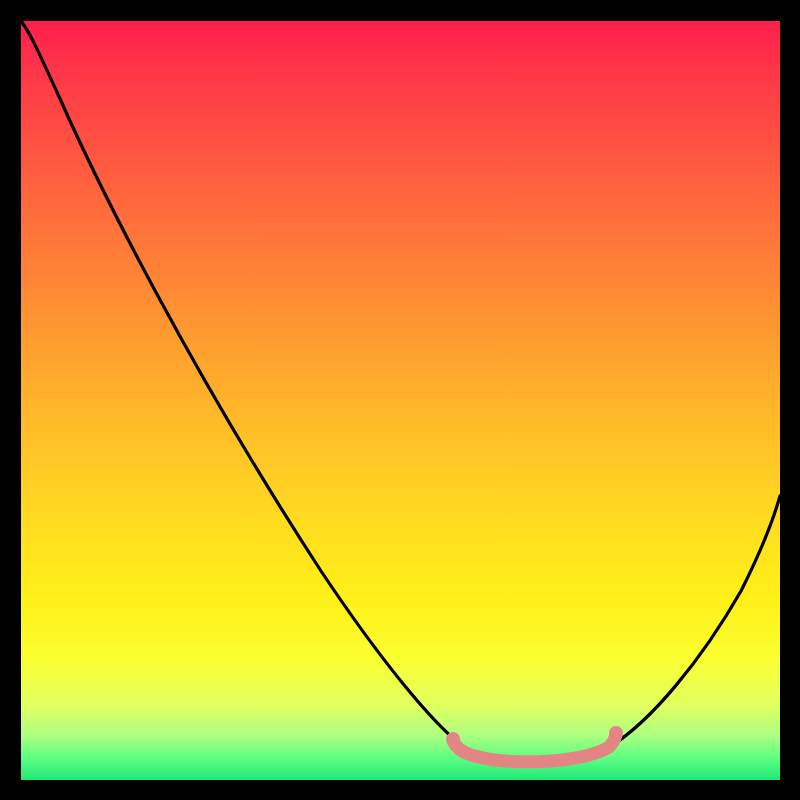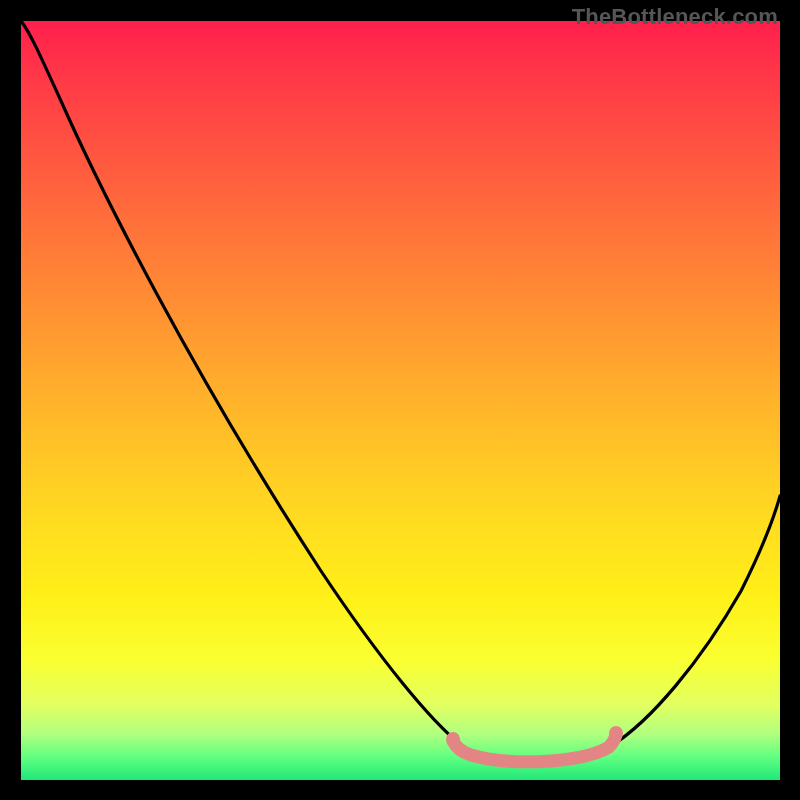--- a/index.html
+++ b/index.html
@@ -68,15 +68,14 @@
          C 740 530, 752 500, 759 475" stroke="#000" stroke-width="3.2" fill="none" stroke-linecap="round"></path>
     <path d="M 432 720
          C 435 726, 440 731, 450 734
          C 470 740, 500 742, 530 740
          C 555 738, 575 734, 588 726
          C 592 722, 594 718, 595 714" stroke="#e48585" stroke-width="13" fill="none" stroke-linecap="round"></path>
     <circle cx="432" cy="718" r="7" fill="#e48585"></circle>
     <circle cx="595" cy="712" r="7" fill="#e48585"></circle>
   </svg>
 
-  <div class="watermark">TheBottleneck.com</div>
 
 </div>
 
 </body></html>

